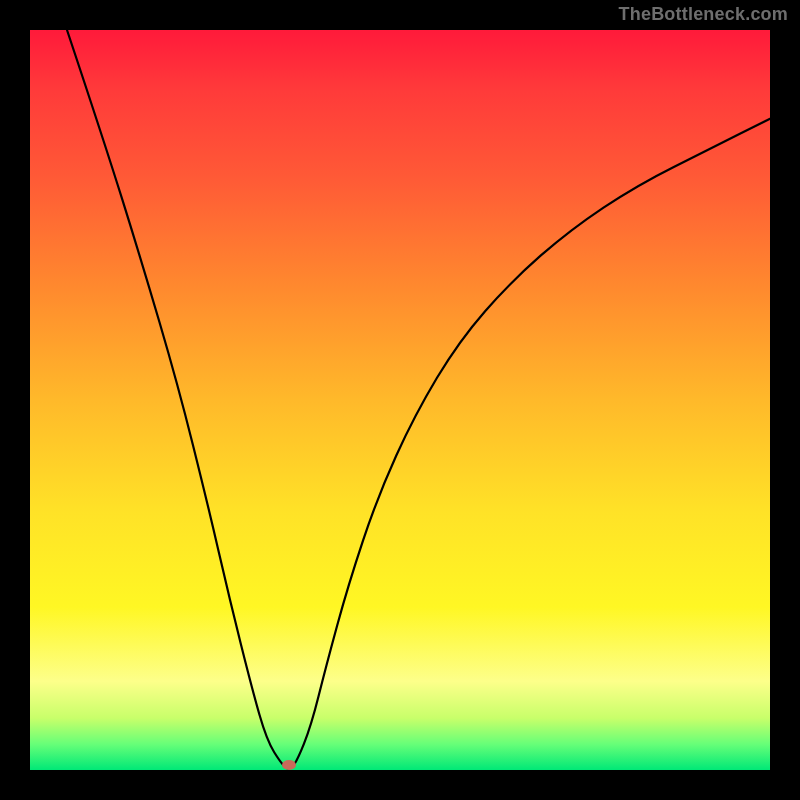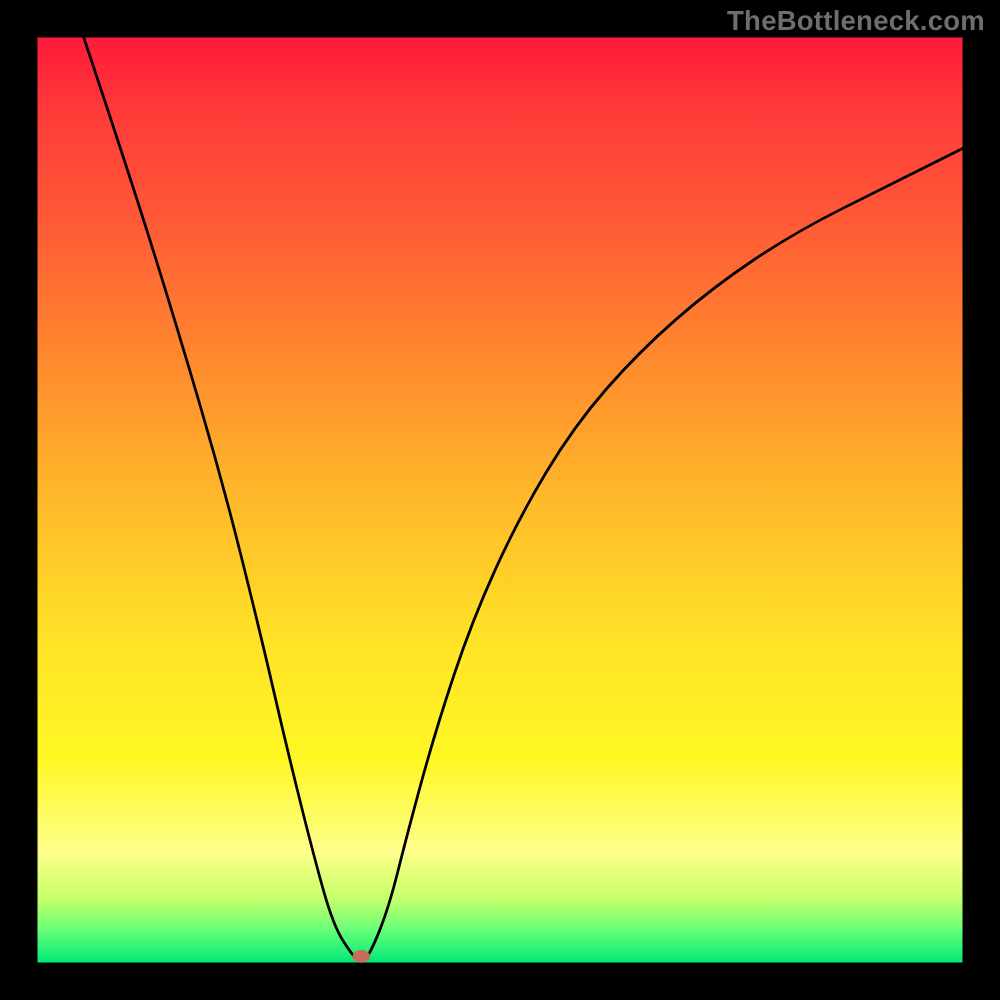--- a/index.html
+++ b/index.html
@@ -15,21 +15,21 @@
     position: relative;
     width: 800px;
     height: 800px;
     background: #000;
   }
   .watermark {
     position: absolute;
     top: 4px;
     right: 12px;
     color: #6e6e6e;
-    font-size: 22px;
+    font-size: 18px;
     font-weight: 600;
     letter-spacing: 0.2px;
     user-select: none;
   }
   .plot-area {
     position: absolute;
     left: 30px;
     top: 30px;
     width: 740px;
     height: 740px;

